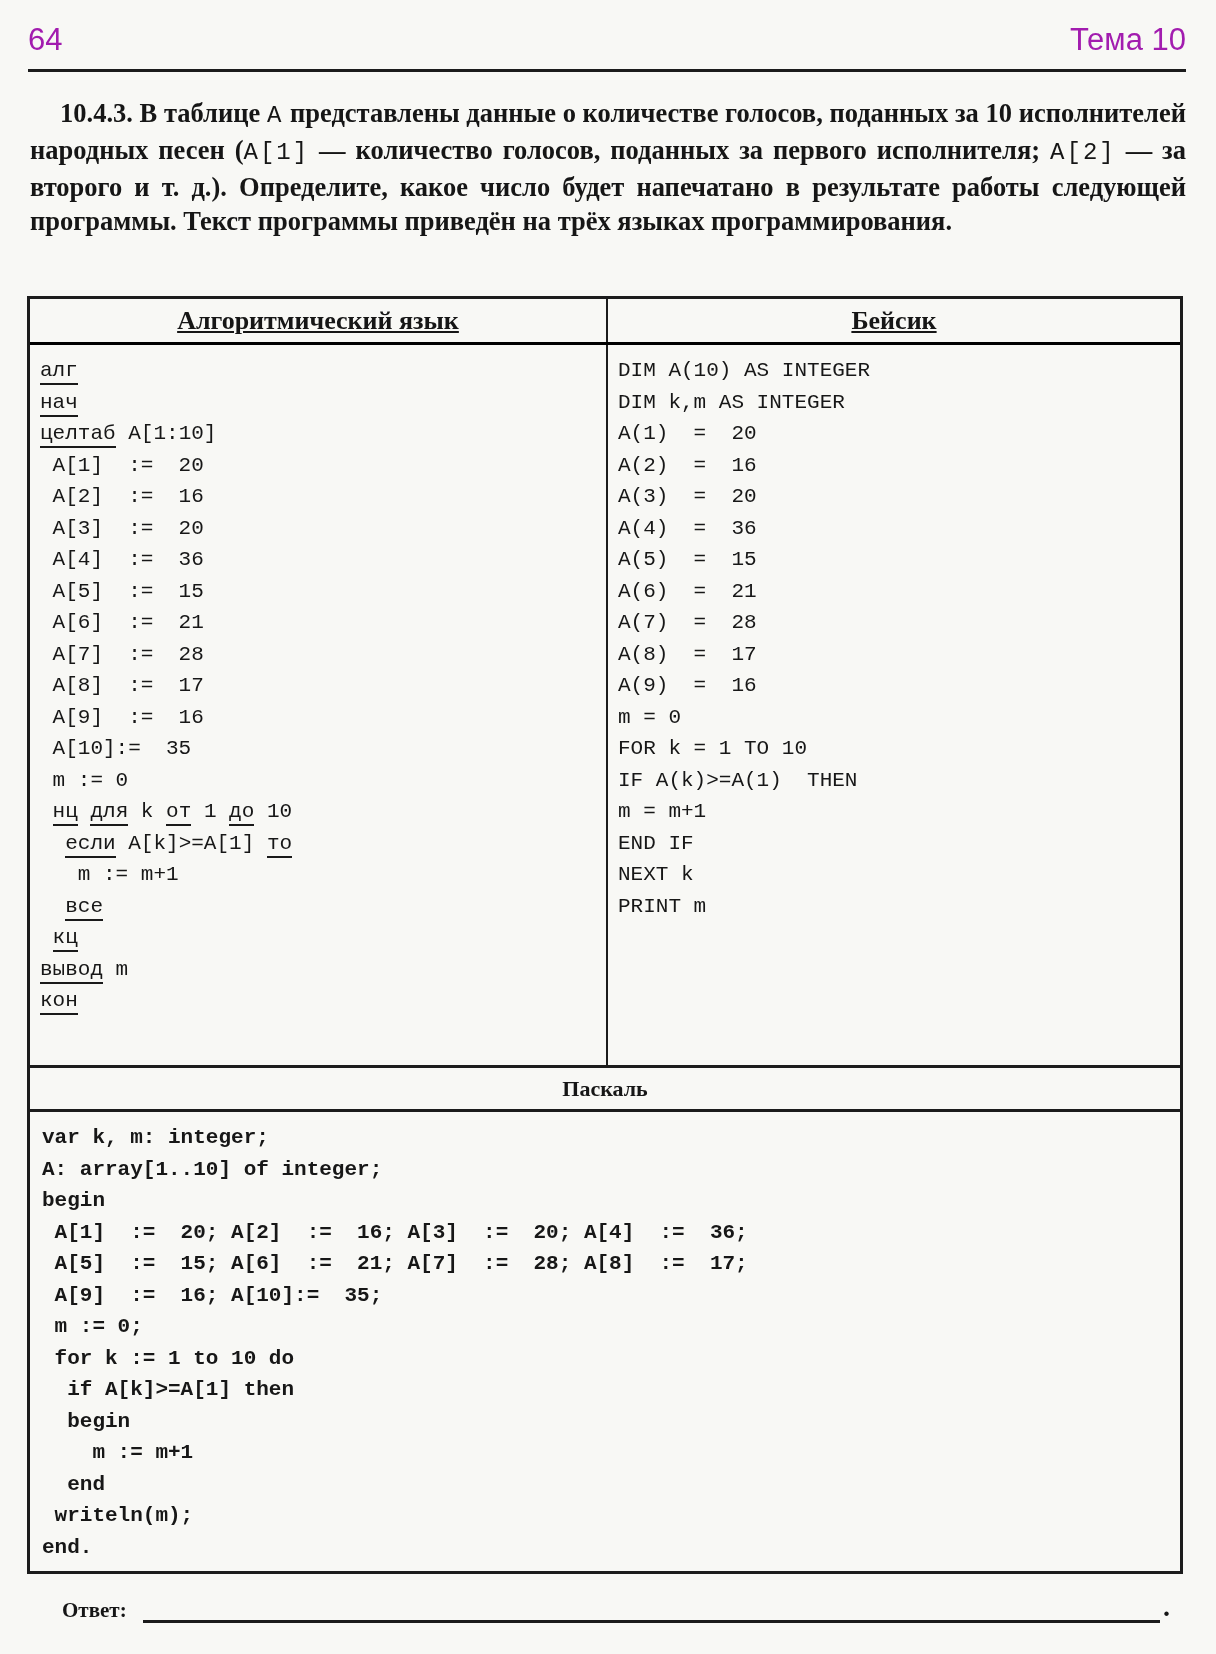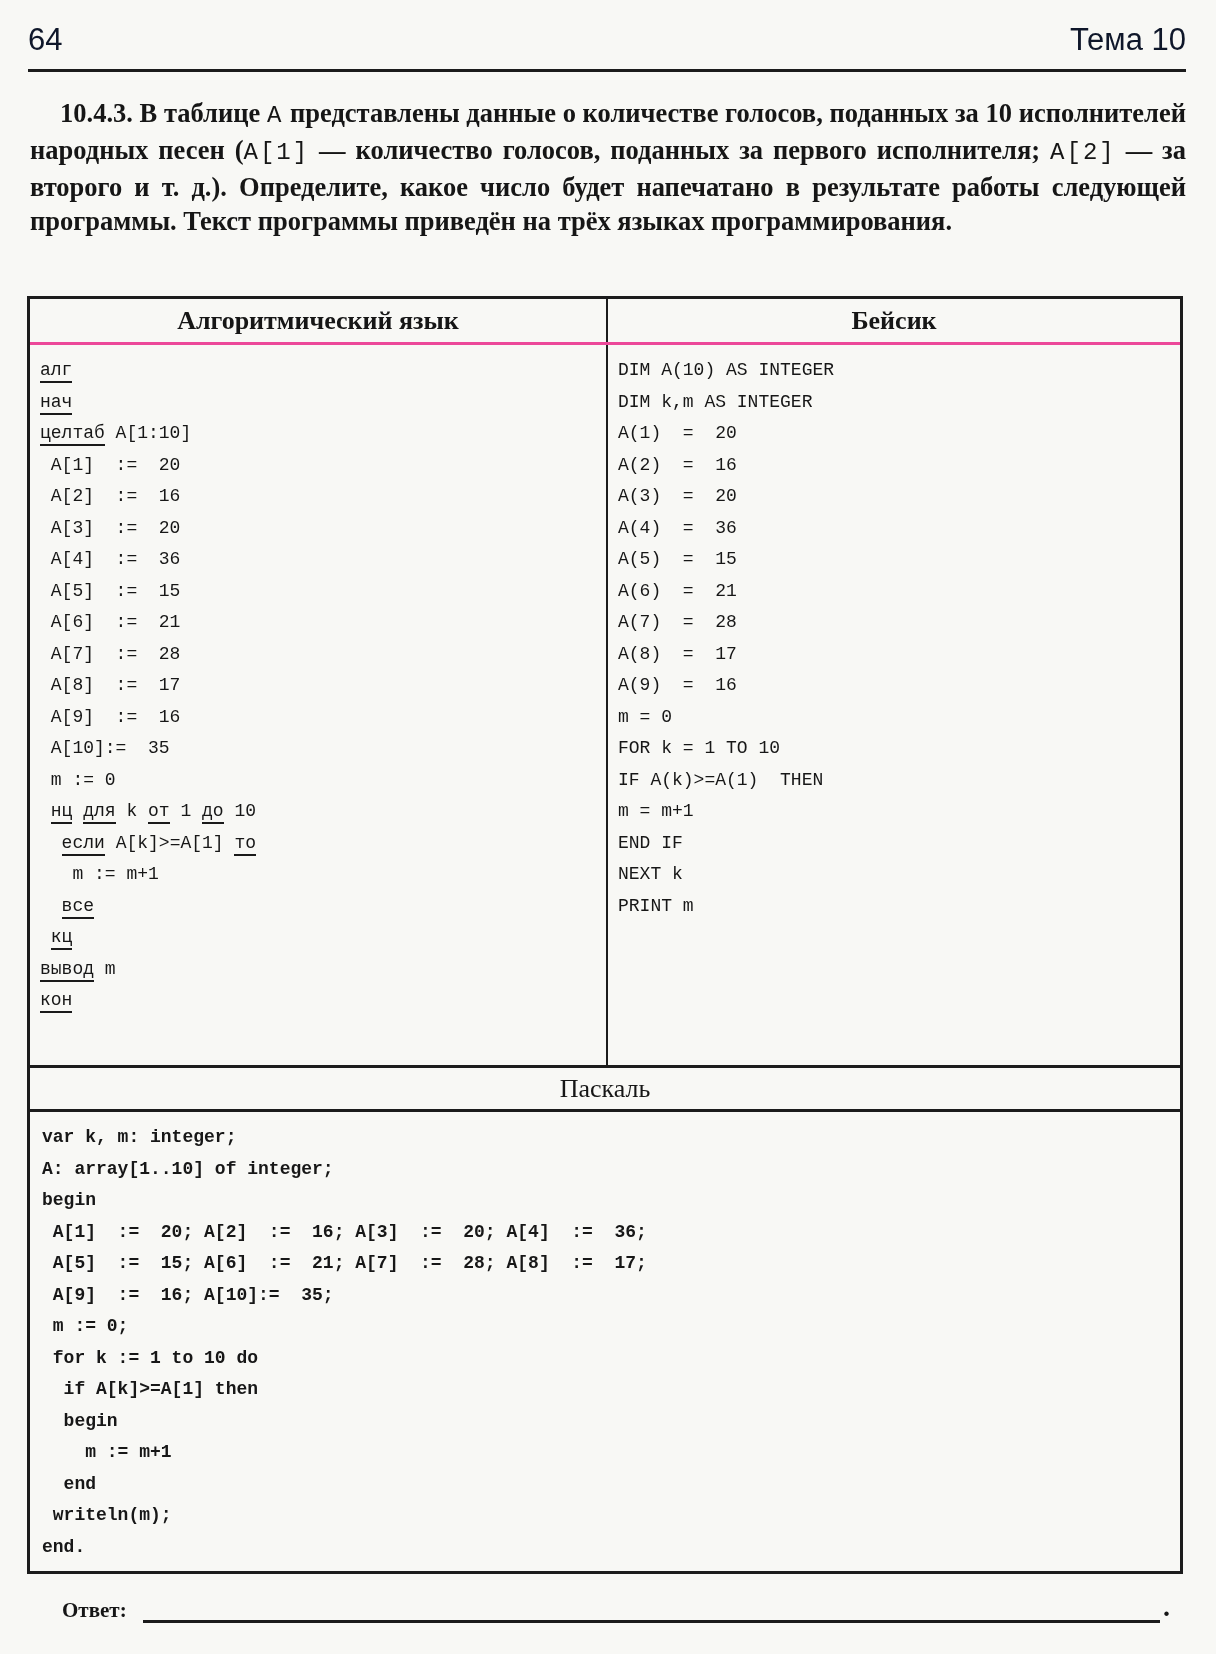--- a/index.html
+++ b/index.html
@@ -20,21 +20,21 @@
   .page-header {
     position: absolute;
     top: 22px;
     left: 28px;
     width: 1158px;
     display: flex;
     justify-content: space-between;
     align-items: baseline;
     font-family: "Liberation Sans", sans-serif;
     font-size: 31px;
-    color: #0f172a;
+    color: #a21caf;
   }
   .header-rule {
     position: absolute;
     top: 69px;
     left: 28px;
     width: 1158px;
     height: 3px;
     background: #1c1c1c;
   }
 
@@ -67,21 +67,22 @@
     height: 1278px;
     border: 3px solid #1c1c1c;
     box-sizing: border-box;
     display: flex;
     flex-direction: column;
   }
   .thead {
     flex: none;
     display: flex;
     height: 43px;
-    border-bottom: 3px solid #ec4899;
+    border-bottom: 3px solid #000000;
+    text-decoration: underline;
   }
   .th {
     display: flex;
     align-items: center;
     justify-content: center;
     font-size: 26px;
     font-weight: 700;
     box-sizing: border-box;
   }
   .th-left  { width: 578px; border-right: 2px solid #1c1c1c; }
@@ -94,40 +95,40 @@
   }
   .cell {
     box-sizing: border-box;
     padding: 10px 0 0 10px;
   }
   .cell-left  { width: 578px; border-right: 2px solid #1c1c1c; }
   .cell-right { flex: 1; }
 
   .code {
     font-family: "Liberation Mono", monospace;
-    font-size: 18px;
+    font-size: 21px;
     line-height: 31.5px;
     color: #171717;
   }
   .code-line { white-space: pre; }
   .kw {
     border-bottom: 2px solid #1a1a1a;
     padding-bottom: 1px;
   }
 
   .pheader {
     flex: none;
     height: 41px;
     border-top: 3px solid #1c1c1c;
     border-bottom: 3px solid #1c1c1c;
     display: flex;
     align-items: center;
     justify-content: center;
-    font-size: 26px;
-    font-weight: 400;
+    font-size: 22px;
+    font-weight: 700;
     box-sizing: content-box;
   }
   .pbody {
     flex: 1;
     box-sizing: border-box;
     padding: 10px 0 12px 12px;
     font-weight: bold;
   }
 
   

